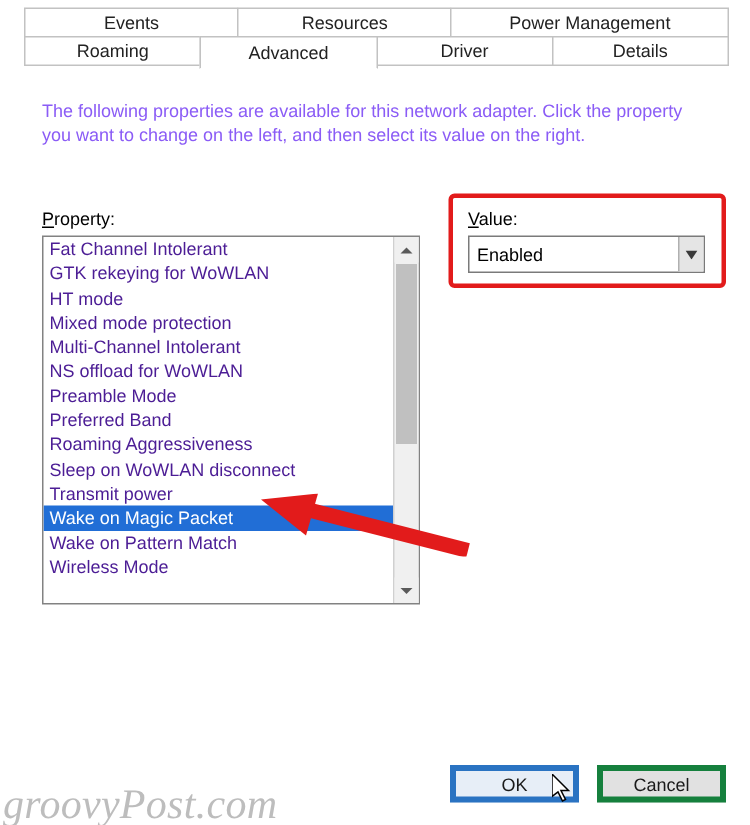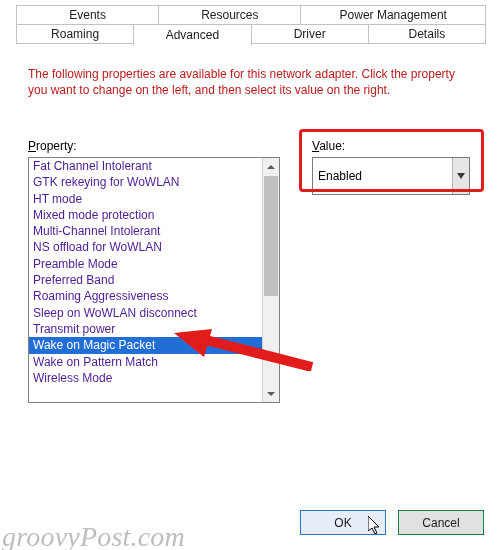--- a/index.html
+++ b/index.html
@@ -11,21 +11,21 @@
   .tab-row { display:flex; }
   .tab {
     border:1px solid #c2c2c2; height:20px; display:flex; align-items:center; justify-content:center;
     background:#fff; margin-right:-1px; margin-top:-1px; color:#222;
   }
   .tab.active { background:#fff; border-bottom-color:#fff; z-index:2; height:22px; }
   .r1 .tab { flex:1;justify-content:center; }
   .r2 .tab { flex:1; }
 
   
-  .desc { position:absolute; left:28px; right:26px; top:66px; color:#b91c1c; line-height:1.35; }
+  .desc { position:absolute; left:28px; right:26px; top:66px; color:#8b5cf6; line-height:1.35; }
 
   
   .prop-label { position:absolute; left:28px; top:139px; }
   .val-label { position:absolute; left:312px; top:139px; }
 
   
   .listbox {
     position:absolute; left:28px; top:157px; width:252px; height:246px;
     border:1px solid #828282; background:#fff; display:flex;
   }
@@ -40,35 +40,35 @@
   }
   .scroll-btn.up { top:0; }
   .scroll-btn.down { bottom:0; }
   .thumb { position:absolute; left:1px; right:1px; top:18px; height:120px; background:#c0c0c0; border-radius:0; }
   .tri { width:0; height:0; border-left:4px solid transparent; border-right:4px solid transparent; }
   .tri.up { border-bottom:4px solid #5a5a5a; }
   .tri.down { border-top:4px solid #5a5a5a; }
 
   
   .dropdown {
-    position:absolute; left:312px; top:157px; width:158px; height:38px;
+    position:absolute; left:312px; top:157px; width:158px; height:25px;
     border:1px solid #7a7a7a; background:#fff; display:flex; align-items:center;
   }
   .dropdown-text { flex:1; padding:0 5px; }
   .dropdown-btn { width:17px; height:100%; background:#e5e5e5; border-left:1px solid #b0b0b0;
     display:flex; align-items:center; justify-content:center; }
 
   
   .hl-box { position:absolute; border:3px solid #e21b1b; border-radius:4px; pointer-events:none; }
   .hl-value { left:299px; top:129px; width:185px; height:63px; }
   .arrow-svg { position:absolute; left:172px; top:329px; width:145px; height:42px; pointer-events:none; }
 
   
   .btn {
-    position:absolute; height:25px; width:86px; border:1px solid #15803d;
+    position:absolute; height:25px; width:86px; border:4px solid #15803d;
     background:#e1e1e1; display:flex; align-items:center; justify-content:center;
     color:#1a1a1a;
   }
   .btn.ok { left:300px; top:510px; background:#e7eef7; border-color:#2a73c2; }
   .btn.cancel { left:398px; top:510px; }
 
   
   .watermark {
     position:absolute; left:2px; top:521px; font-family: Georgia, 'Times New Roman', serif;
     font-size:28px; color:#bdbdbd; letter-spacing:0.2px; font-style:italic;

